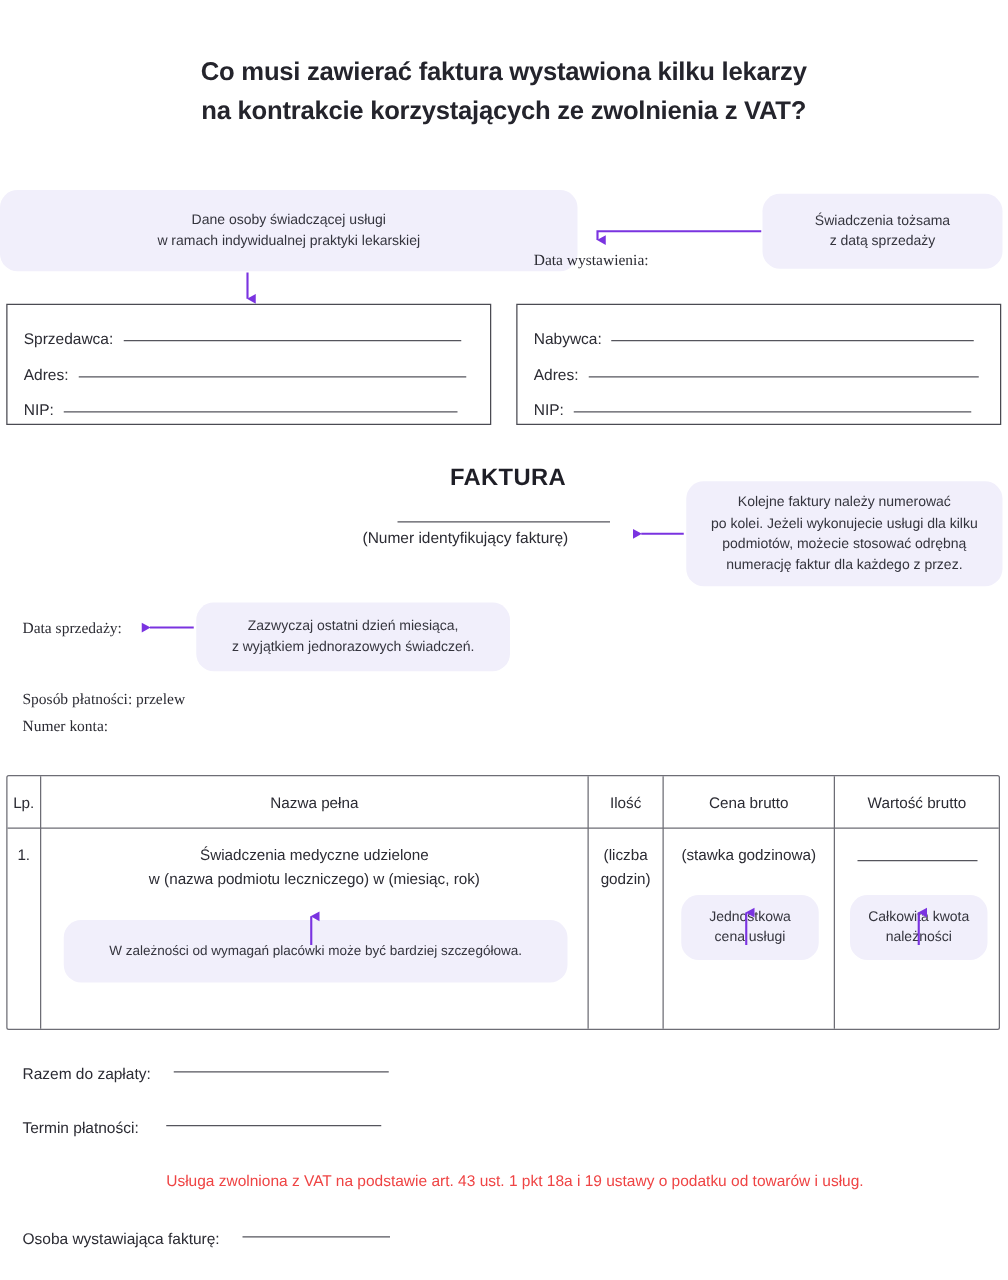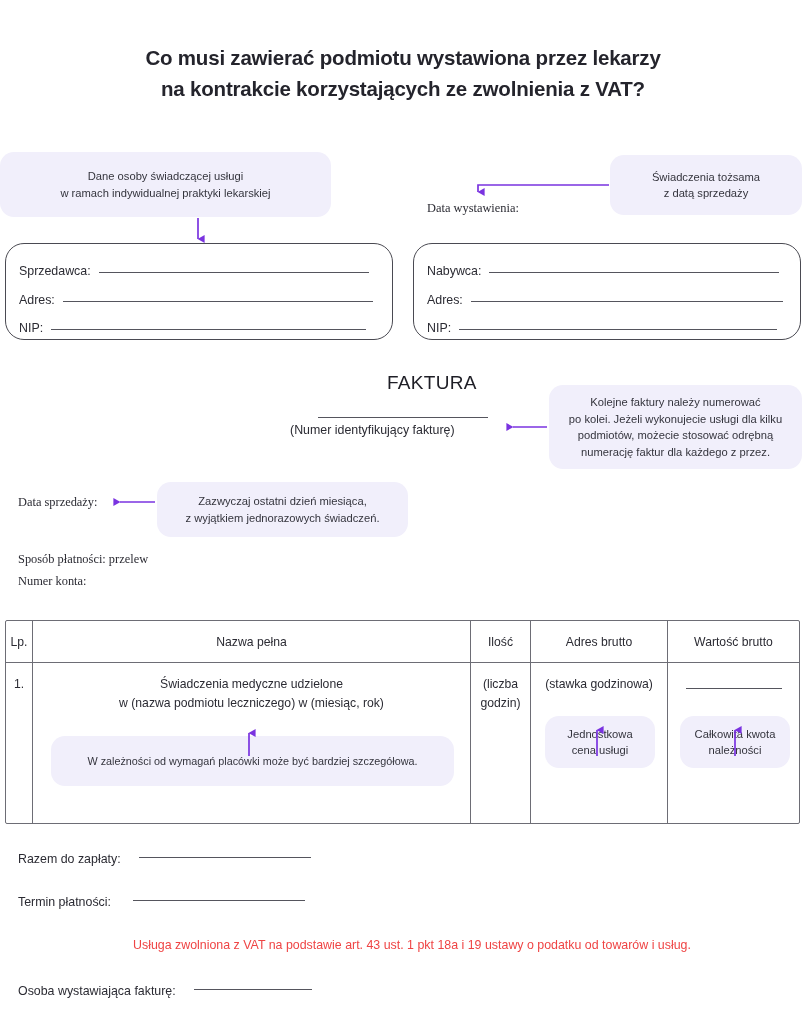--- a/index.html
+++ b/index.html
@@ -45,21 +45,21 @@
     line-height: 16.5px;
     color: #34343d;
     padding: 8px 14px;
   }
   .callout span { display: block; }
 
   
   .party-box {
     position: absolute;
     border: 1px solid #4a4a52;
-    border-radius: 19px;
+    border-radius: 0;
     background: #fff;
     text-align: center;
   }
   .field-row {
     position: absolute;
     display: flex;
     align-items: baseline;
     font-size: 12.4px;
     color: #2b2b33;
   }
@@ -79,24 +79,23 @@
     font-size: 12.4px;
     color: #2b2b33;
     white-space: nowrap;
     font-family: Liberation Serif, serif;
   }
 
   
   .faktura-word {
     position: absolute;
     font-size: 19px;
-    font-weight: normal;
+    font-weight: bold;
     color: #1e1e26;
     letter-spacing: 0.3px;
-    margin-left: 27px;
   }
   .faktura-rule {
     position: absolute;
     border-bottom: 1px solid #55555d;
     height: 1px;
   }
   .faktura-caption {
     position: absolute;
     font-size: 12.4px;
     color: #2b2b33;
@@ -163,25 +162,25 @@
     width: 806px; height: 1024px;
     pointer-events: none;
   }
 </style>
 </head>
 <body>
 
 <div id="page">
 
   <div class="title">
-    <span>Co musi zawierać podmiotu wystawiona przez lekarzy</span>
+    <span>Co musi zawierać faktura wystawiona kilku lekarzy</span>
     <span class="l2">na kontrakcie korzystających ze zwolnienia z VAT?</span>
   </div>
 
-  <div class="callout" style="left:0px; top:152px; width:331px; height:65px; border-top-left-radius:14px; border-bottom-left-radius:14px;">
+  <div class="callout" style="left:0px; top:152px; width:462px; height:65px; border-top-left-radius:14px; border-bottom-left-radius:14px;">
     <div>
       <span>Dane osoby świadczącej usługi</span>
       <span>w ramach indywidualnej praktyki lekarskiej</span>
     </div>
   </div>
 
   <div class="callout" style="left:610px; top:155px; width:192px; height:60px;">
     <div>
       <span>Świadczenia tożsama</span>
       <span>z datą sprzedaży</span>
@@ -268,21 +267,21 @@
 
     <div class="tcell" style="left:465px; width:60px;">
       <div class="th">Ilość</div>
       <div class="tb">
         <span style="display:block;">(liczba</span>
         <span style="display:block;">godzin)</span>
       </div>
     </div>
 
     <div class="tcell" style="left:525px; width:137px;">
-      <div class="th">Adres brutto</div>
+      <div class="th">Cena brutto</div>
       <div class="tb">(stawka godzinowa)</div>
       <div class="callout" style="left:14px; top:95px; width:110px; height:52px;">
         <div>
           <span>Jednostkowa</span>
           <span>cena usługi</span>
         </div>
       </div>
     </div>
 
     <div class="tcell last" style="left:662px; width:131px;">

